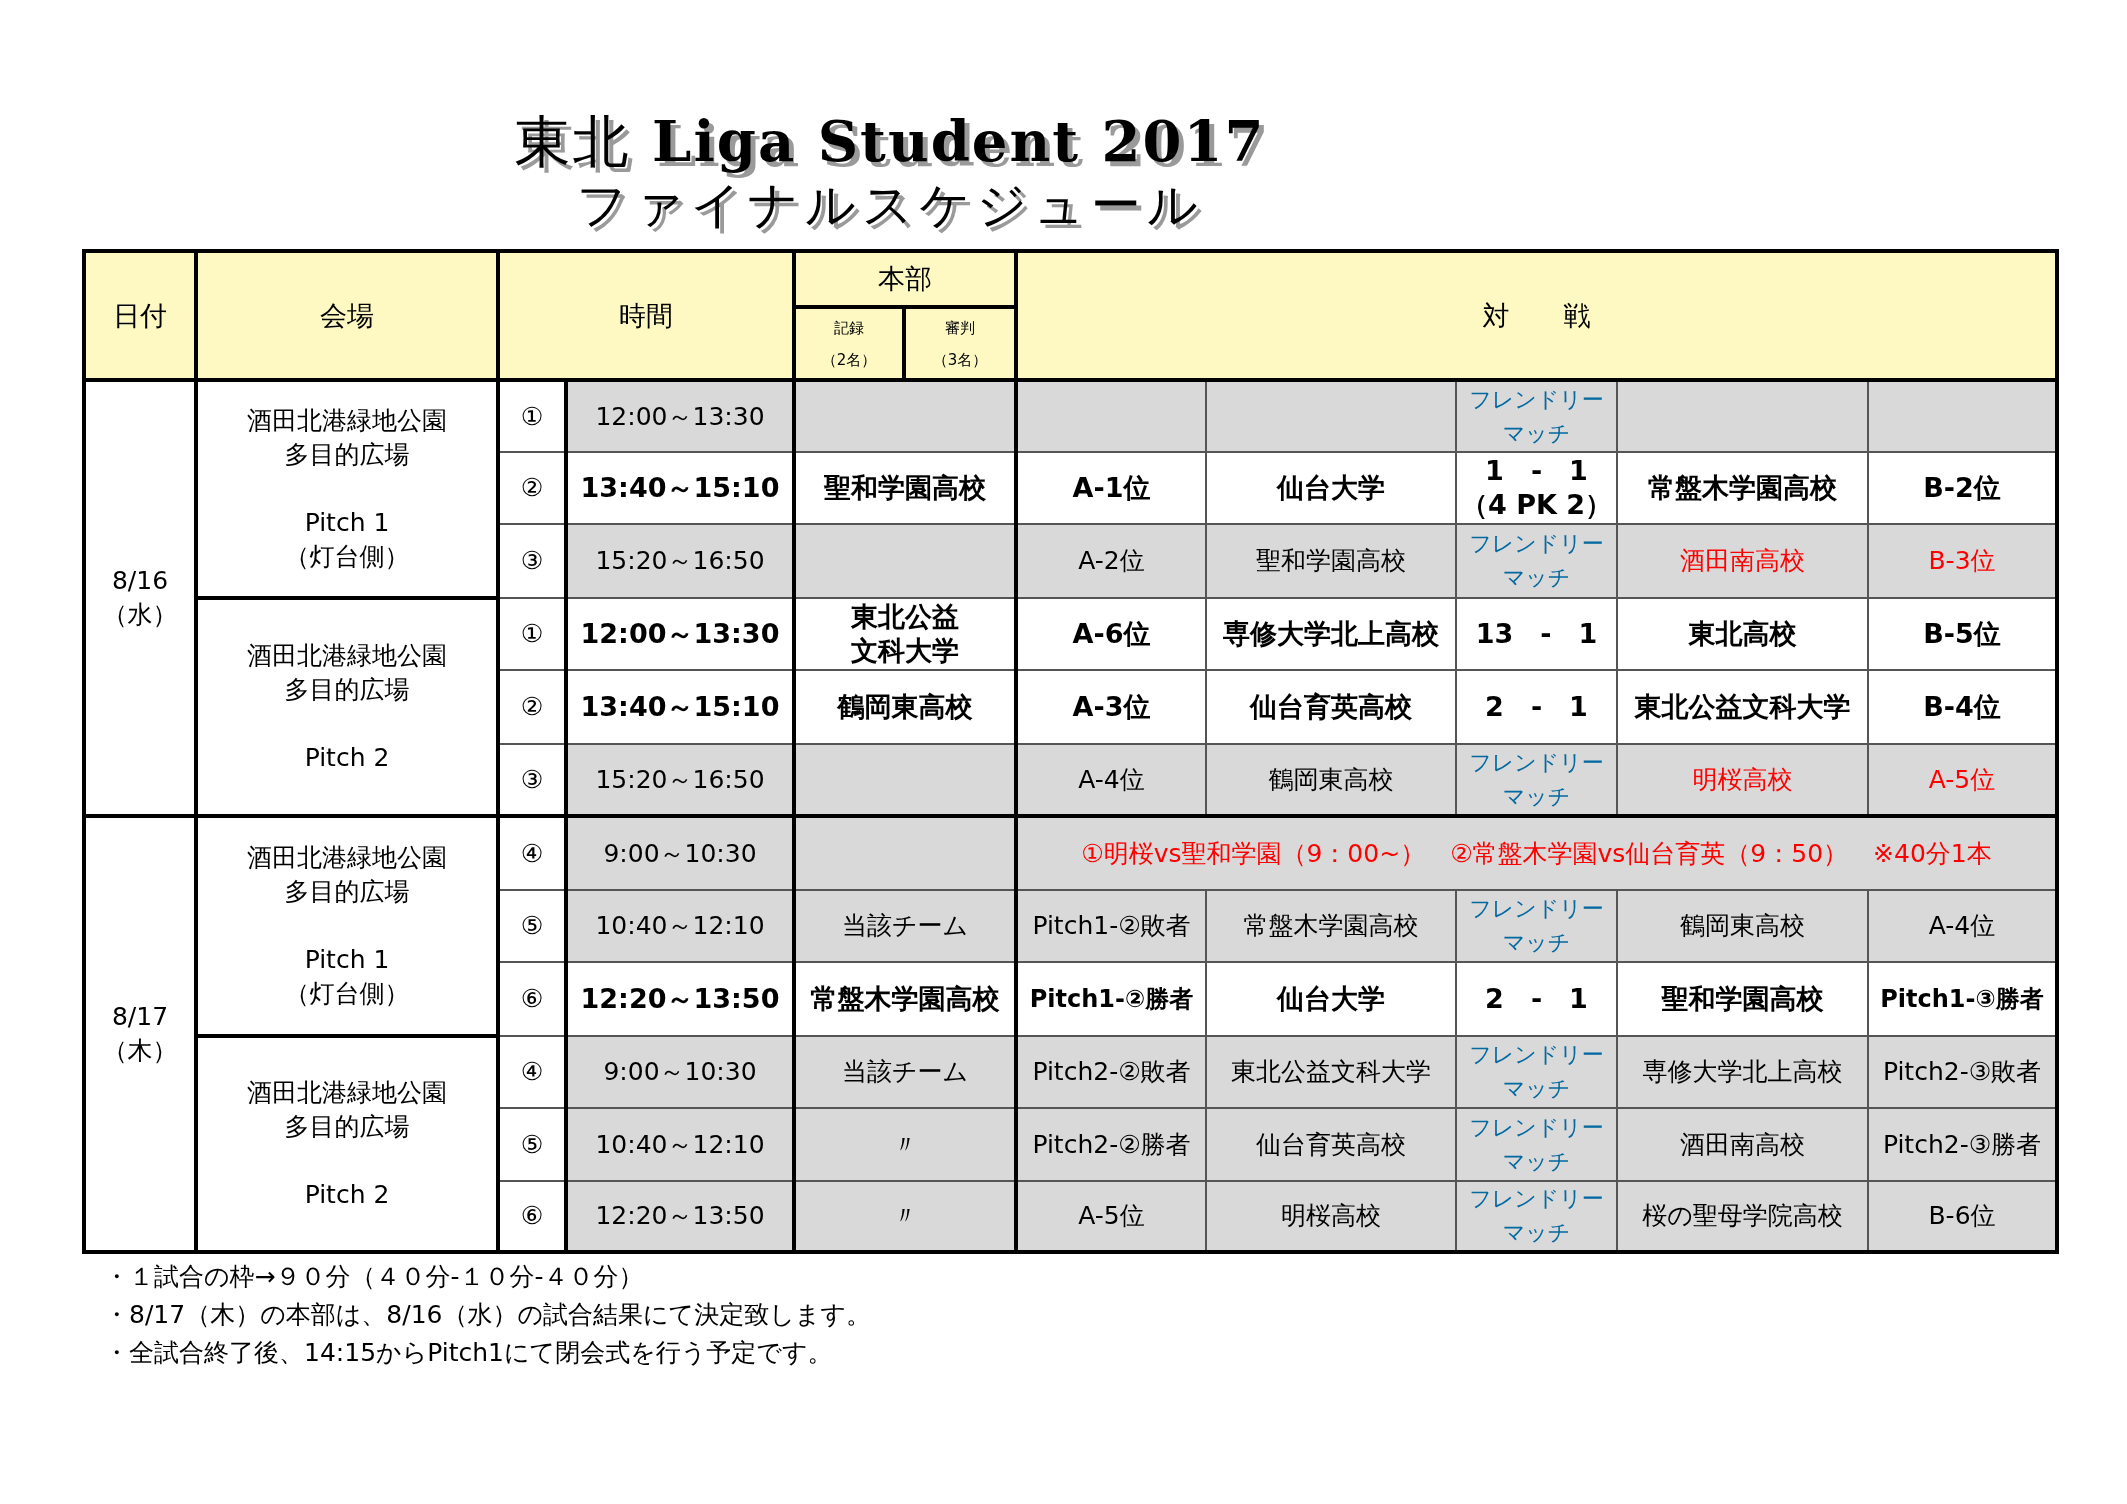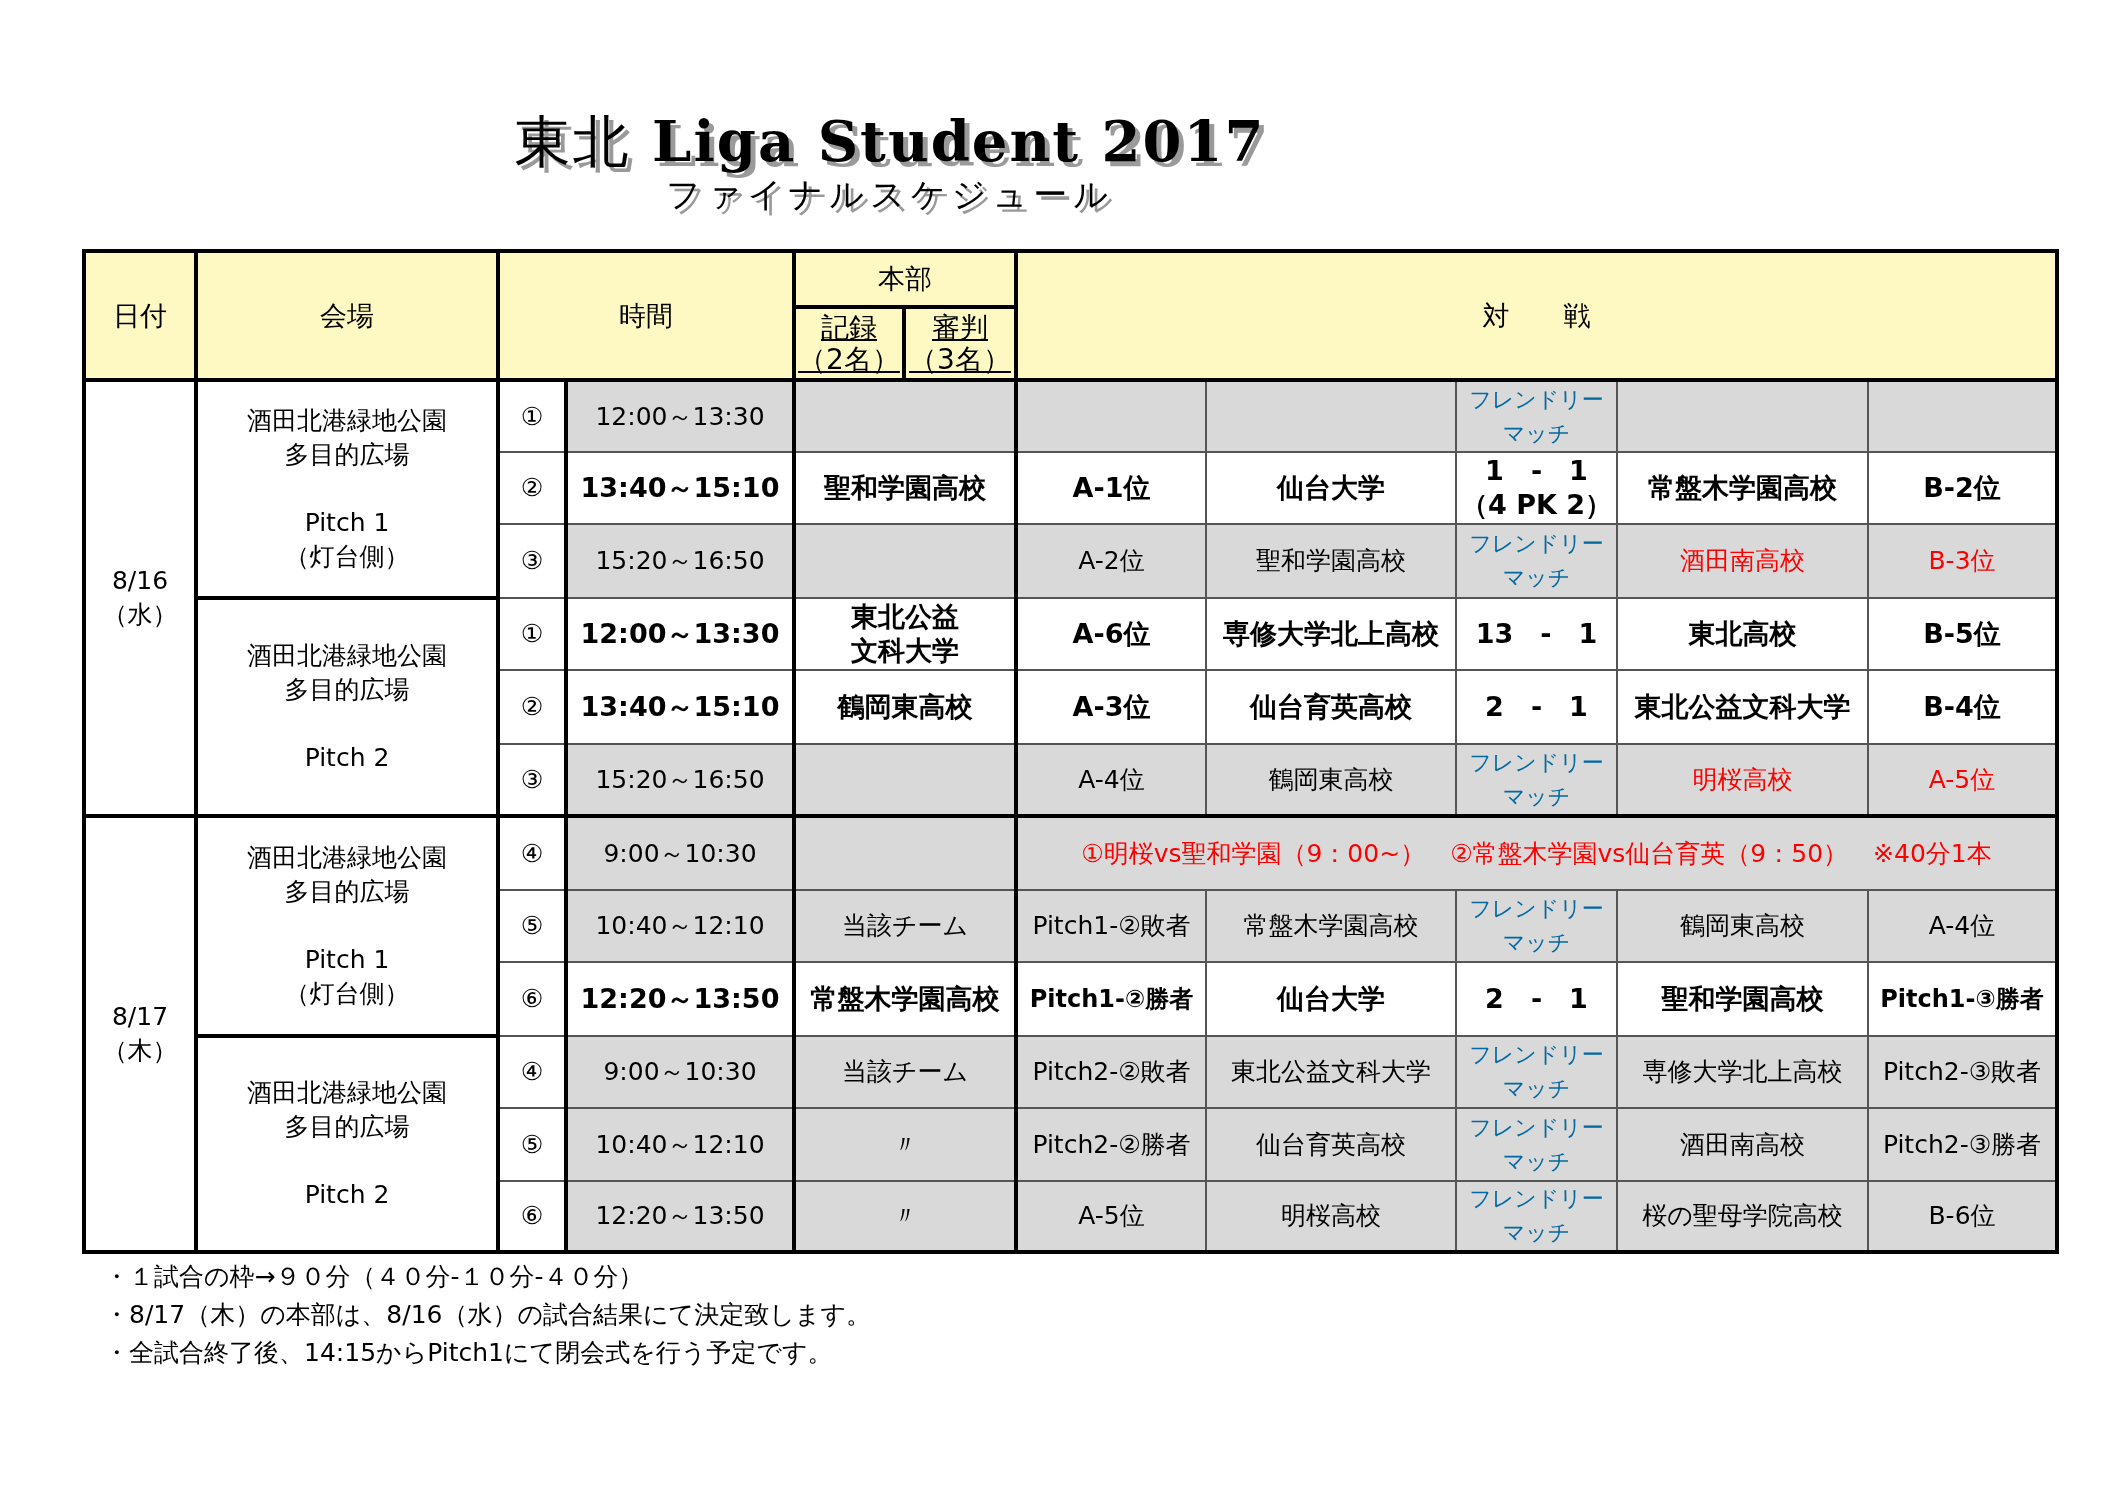--- a/index.html
+++ b/index.html
@@ -1,24 +1,24 @@
 <!DOCTYPE html>
 <html><head>
 <meta charset="utf-8">
 <style>
   html,body{margin:0;padding:0;background:#fff;}
   body{width:2127px;height:1504px;position:relative;font-family:"DejaVu Sans","Liberation Sans",sans-serif;color:#000;overflow:hidden;}
   .title{position:absolute;left:0;width:1780px;text-align:center;font-weight:bold;color:#000;text-shadow:5px 5px 0 #9a9a9a;}
   .title1{top:105px;font-size:56px;font-family:"DejaVu Serif","Liberation Serif",serif;letter-spacing:2px;}
   .title1 .jp{font-family:"DejaVu Sans",sans-serif;font-weight:normal;}
-  .title2{top:172px;font-size:34px;font-weight:normal;letter-spacing:6px;}
+  .title2{top:172px;font-size:50px;font-weight:normal;letter-spacing:6px;}
   table{position:absolute;left:82px;top:249px;border-collapse:collapse;table-layout:fixed;}
   td,th{padding:0;text-align:center;vertical-align:middle;overflow:hidden;white-space:nowrap;}
   th{background:#fef9c3;font-weight:normal;border:4px solid #000;font-size:27px;}
-  th.sub{font-size:28px;line-height:32px;text-decoration:underline;}
+  th.sub{font-size:15px;line-height:32px;}
   td{border:2px solid #555;font-size:25px;line-height:34px;}
   td.gray{background:#d9d9d9;}
   td.white{background:#fff;}
   td.bold{font-weight:bold;font-size:27px;}
   td.red{color:#ff0000;}
   td.small-red{color:#0369a1;font-size:22px;line-height:34px;}
   .thickR{border-right:4px solid #000 !important;}
   .thickB{border-bottom:4px solid #000 !important;}
   td.date,td.venue{border:4px solid #000;background:#fff;}
   td.num{border-left:4px solid #000;border-right:4px solid #000;background:#fff;}

